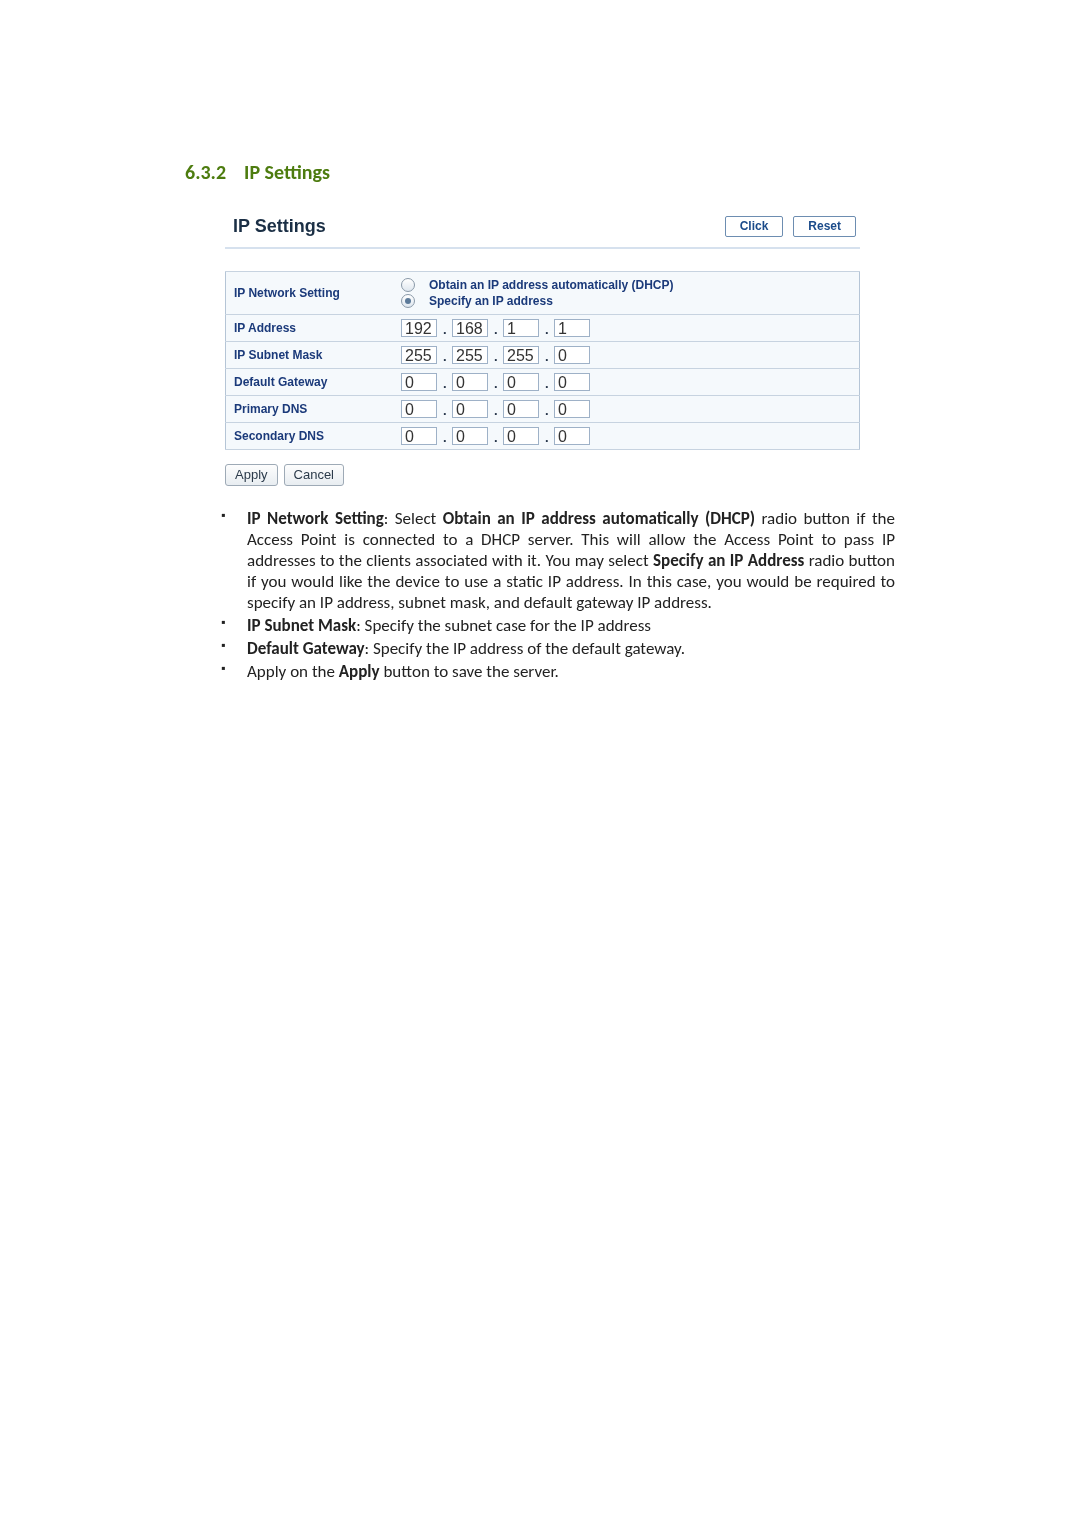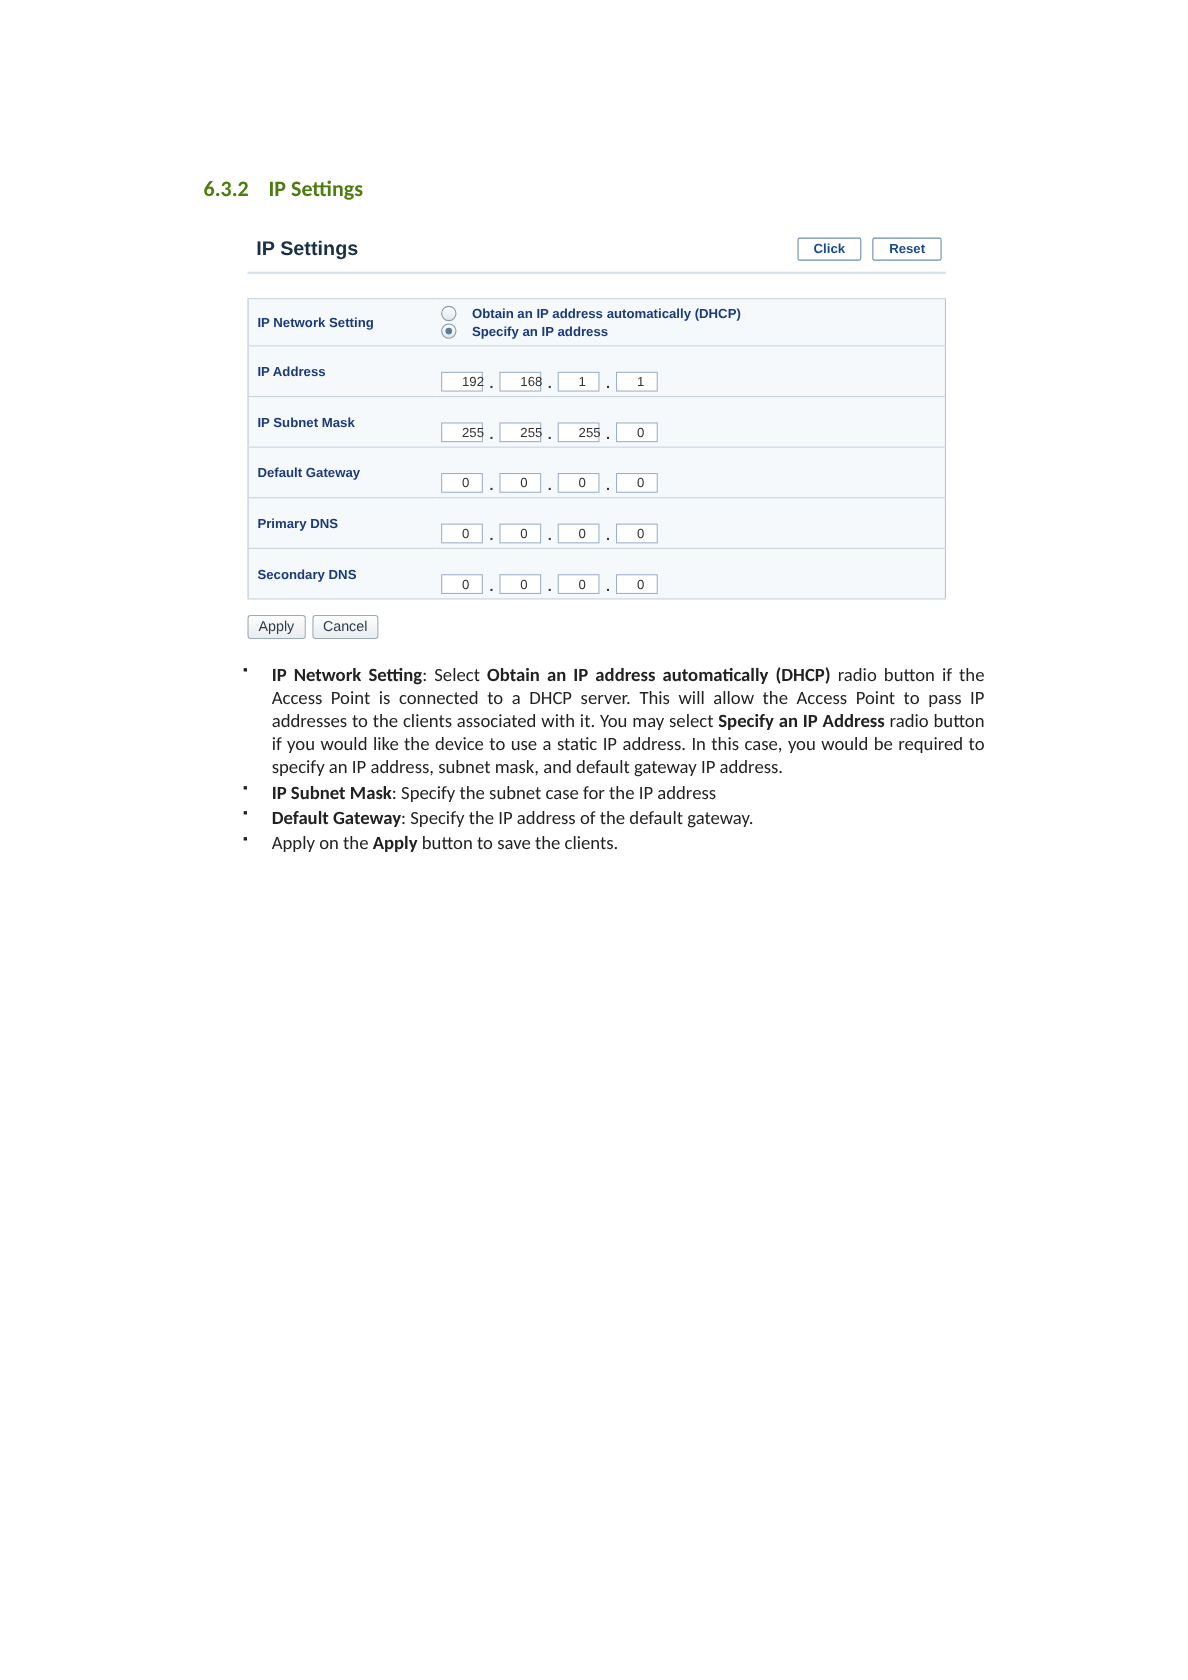--- a/index.html
+++ b/index.html
@@ -110,25 +110,24 @@
     font-weight: bold;
     font-size: 12px;
   }
   .ip-octets { display: flex; align-items: center; gap: 6px; }
   .octet {
     width: 36px;
     height: 18px;
     border: 1px solid #9eb1c7;
     background: #fff;
     font-family: Arial, sans-serif;
-    font-size: 12px;
-    padding: 1px 18px;
+    font-size: 16px;
+    padding: 1px 3px;
     box-sizing: border-box;
     line-height: 15px;
-    margin-top: 19px;
   }
   .dot-sep {
     color: #26354a;
     font-weight: bold;
     font-size: 13px;
     align-self: flex-end;
     width: 3px;
   }
   .footer-btns {
     margin-top: 14px;
@@ -291,17 +290,17 @@
     <li>
       <b>IP Network Setting</b><span>: Select </span><b>Obtain an IP address automatically (DHCP)</b><span> radio button if the Access Point is connected to a DHCP server. This will allow the Access Point to pass IP addresses to the clients associated with it. You may select </span><b>Specify an IP Address</b><span> radio button if you would like the device to use a static IP address. In this case, you would be required to specify an IP address, subnet mask, and default gateway IP address.</span>
     </li>
     <li>
       <b>IP Subnet Mask</b><span>: Specify the subnet case for the IP address</span>
     </li>
     <li>
       <b>Default Gateway</b><span>: Specify the IP address of the default gateway.</span>
     </li>
     <li>
-      <span>Apply on the </span><b>Apply</b><span> button to save the clients.</span>
+      <span>Apply on the </span><b>Apply</b><span> button to save the server.</span>
     </li>
   </ul>
 
 </div>
 
 </body></html>

